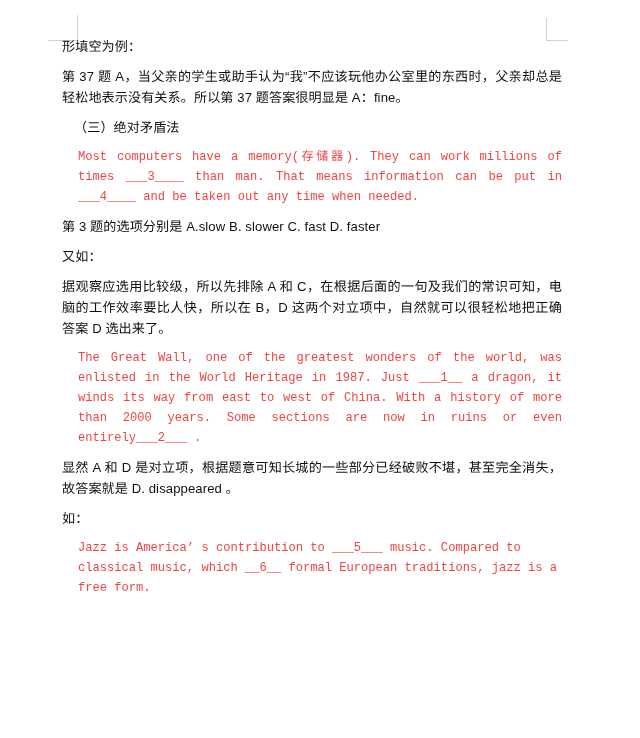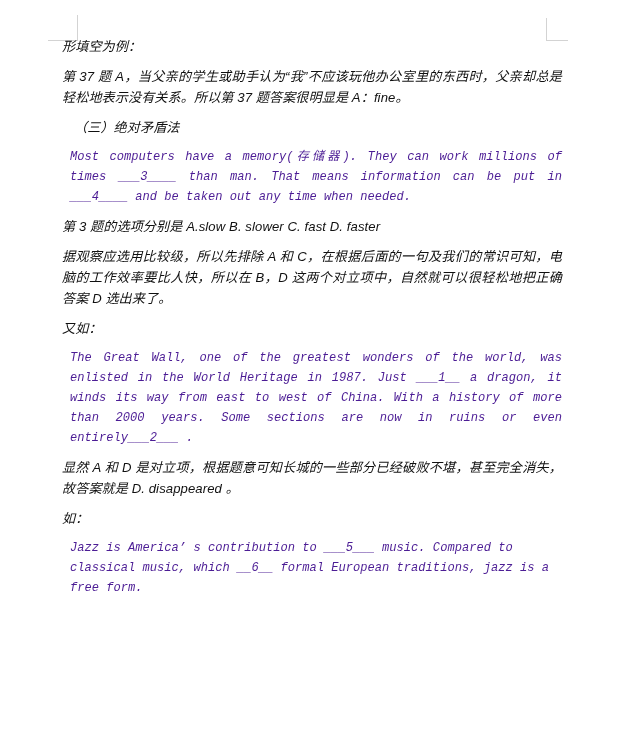--- a/index.html
+++ b/index.html
@@ -16,21 +16,20 @@
     color: #111111;
     -webkit-font-smoothing: antialiased;
   }
 
   .page {
     position: relative;
     width: 580px;
     height: 738px;
     background: #ffffff;
     box-sizing: border-box;
-    font-style: italic;
   }
 
   
   .crop-mark {
     position: absolute;
     pointer-events: none;
   }
   .crop-mark i {
     position: absolute;
     background: #d3d3d3;
@@ -65,26 +64,26 @@
   }
 
   
   p.cn.heading {
     margin: 0 0 9px 0;
     text-indent: 12px;
   }
 
   
   p.en {
-    margin: 0 0 9px 8px;
+    margin: 0 0 9px 16px;
     font-family: "Liberation Mono", "DejaVu Sans Mono", monospace;
     font-size: 12.1px;
     line-height: 20px;
     text-align: justify;
-    color: #4c1d95;
+    color: #ef4444;
   }
   p.en.nojust { text-align: left; }
 </style>
 </head>
 <body>
 
 <div class="page">
 
   <div class="crop-mark tl">
     <i class="v"></i>
@@ -102,23 +101,23 @@
 
     <p class="cn">第 37 题 A，当父亲的学生或助手认为“我”不应该玩他办公室里的东西时，父亲却总是轻松地表示没有关系。所以第 37 题答案很明显是 A：fine。</p>
 
     <p class="cn heading">（三）绝对矛盾法</p>
 
 
     <p class="en">Most computers have a memory(存储器). They can work millions of times ___3____ than man. That means information can be put in ___4____ and be taken out any time when needed.</p>
 
     <p class="cn">第 3 题的选项分别是 A.slow B. slower C. fast D. faster</p>
 
+    <p class="cn">又如：</p>
+
     <p class="cn">据观察应选用比较级，所以先排除 A 和 C，在根据后面的一句及我们的常识可知，电脑的工作效率要比人快，所以在 B，D 这两个对立项中，自然就可以很轻松地把正确答案 D 选出来了。</p>
-
-    <p class="cn">又如：</p>
 
     <p class="en">The Great Wall, one of the greatest wonders of the world, was enlisted in the World Heritage in 1987. Just ___1__ a dragon, it winds its way from east to west of China. With a history of more than 2000 years. Some sections are now in ruins or even entirely___2___ .</p>
 
 
     <p class="cn">显然 A 和 D 是对立项，根据题意可知长城的一些部分已经破败不堪，甚至完全消失，故答案就是 D. disappeared 。</p>
 
     <p class="cn">如：</p>
 
     <p class="en nojust">Jazz is America’ s contribution to ___5___ music. Compared to classical music, which __6__ formal European traditions, jazz is a free form.</p>
 

